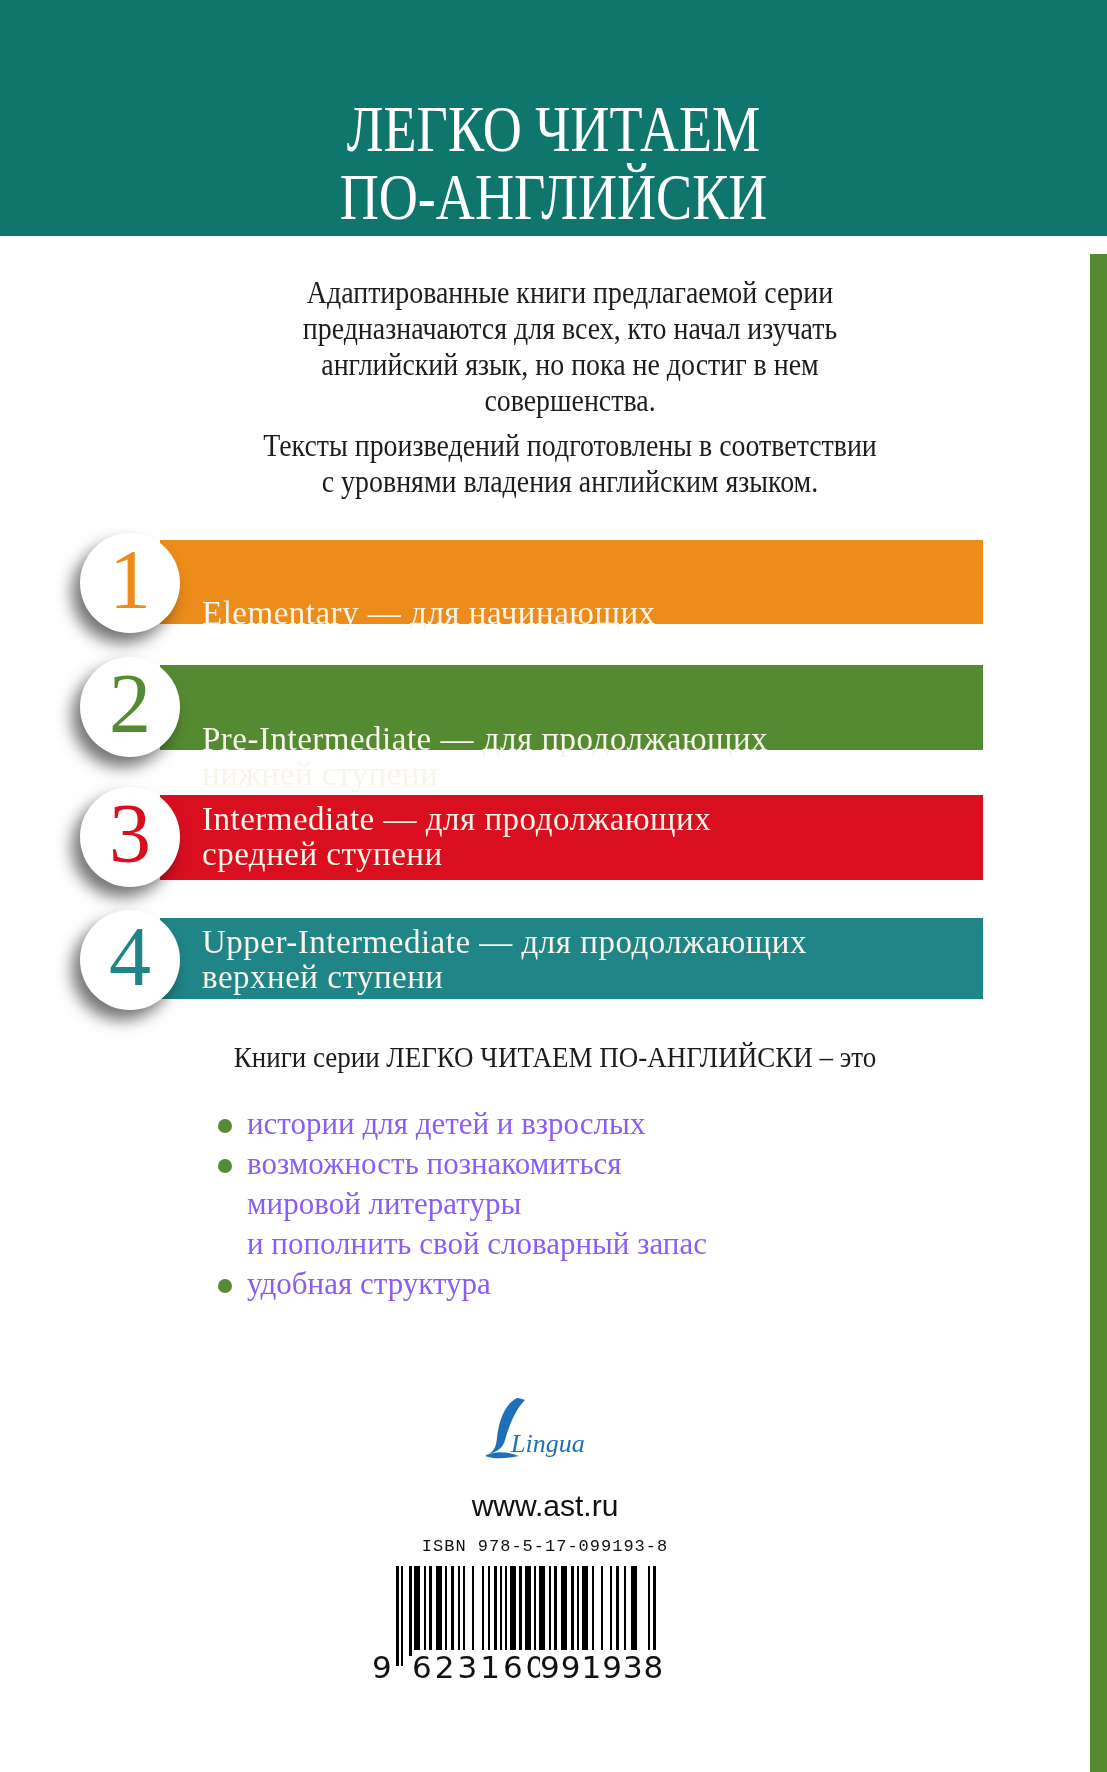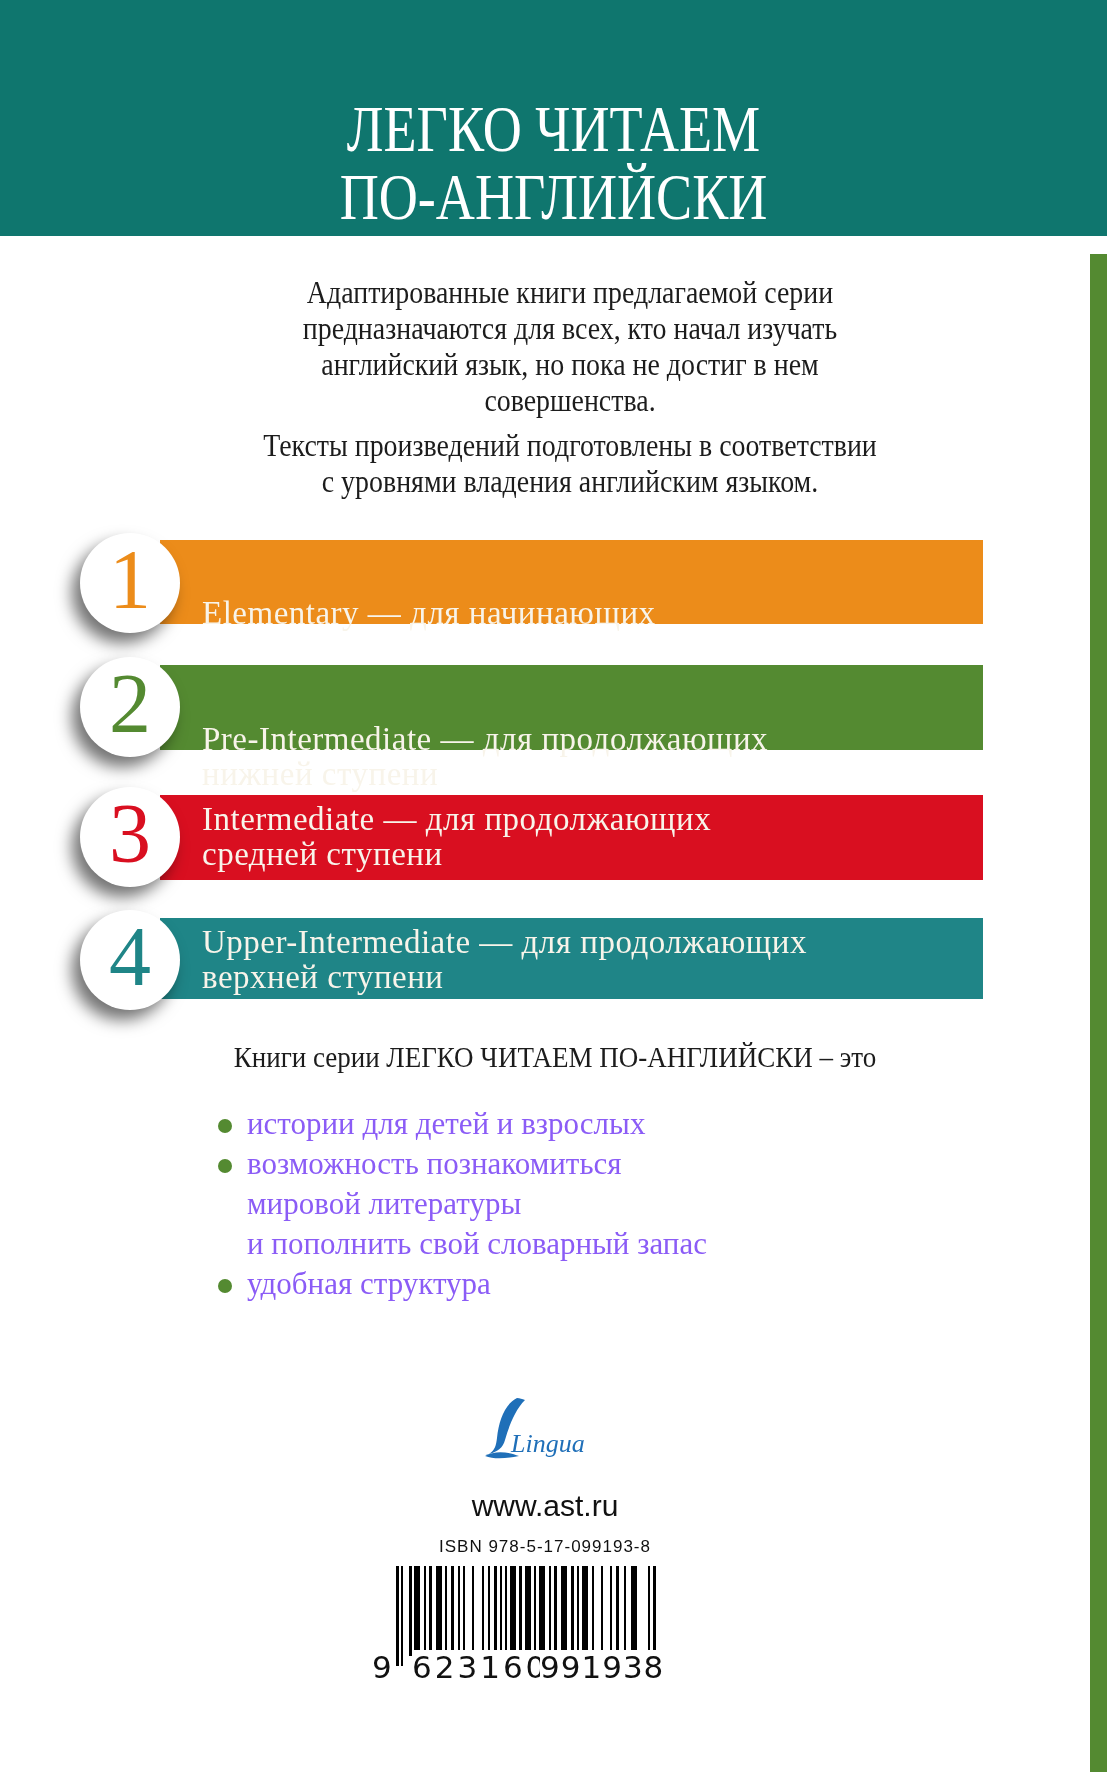--- a/index.html
+++ b/index.html
@@ -73,21 +73,21 @@
   .logo {
     position: absolute; left: 475px; top: 1390px; width: 120px; height: 75px;
   }
   .website {
     position: absolute; left: 380px; width: 330px; top: 1488px; text-align: center;
     font-family: "Liberation Sans", "DejaVu Sans", sans-serif; font-size: 30px; line-height: 36px;
     color: #111;
   }
   .isbn {
     position: absolute; left: 380px; width: 330px; top: 1537px; text-align: center;
-    font-family: Liberation Sans, sans-serif; font-size: 17px; line-height: 20px;
+    font-family: Liberation Mono, monospace; font-size: 17px; line-height: 20px;
     letter-spacing: 1px; color: #111;
   }
   .barcode {
     position: absolute; left: 396px; top: 1566px; width: 270px; height: 100px;
   }
   .barcode-digits {
     position: absolute; left: 370px; top: 1650px; width: 300px; height: 36px;
     font-family: "DejaVu Sans", "Liberation Sans", sans-serif; font-size: 31px; line-height: 34px; color: #111;
   }
   .barcode-digits span { position: absolute; top: 0; background: #fff; }

